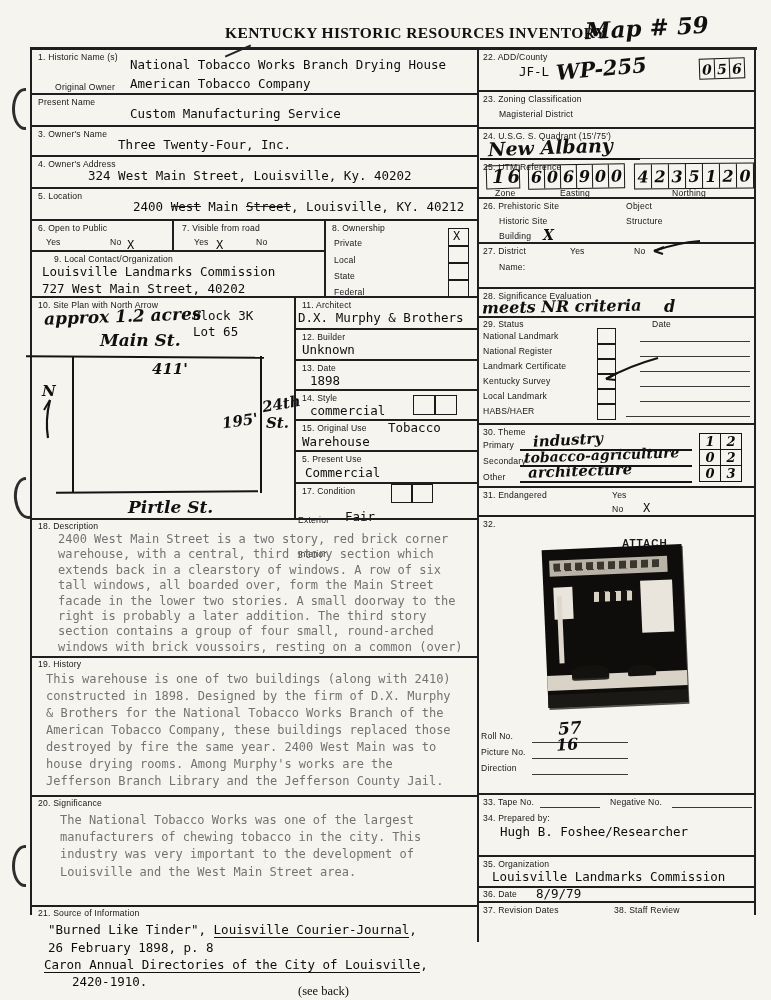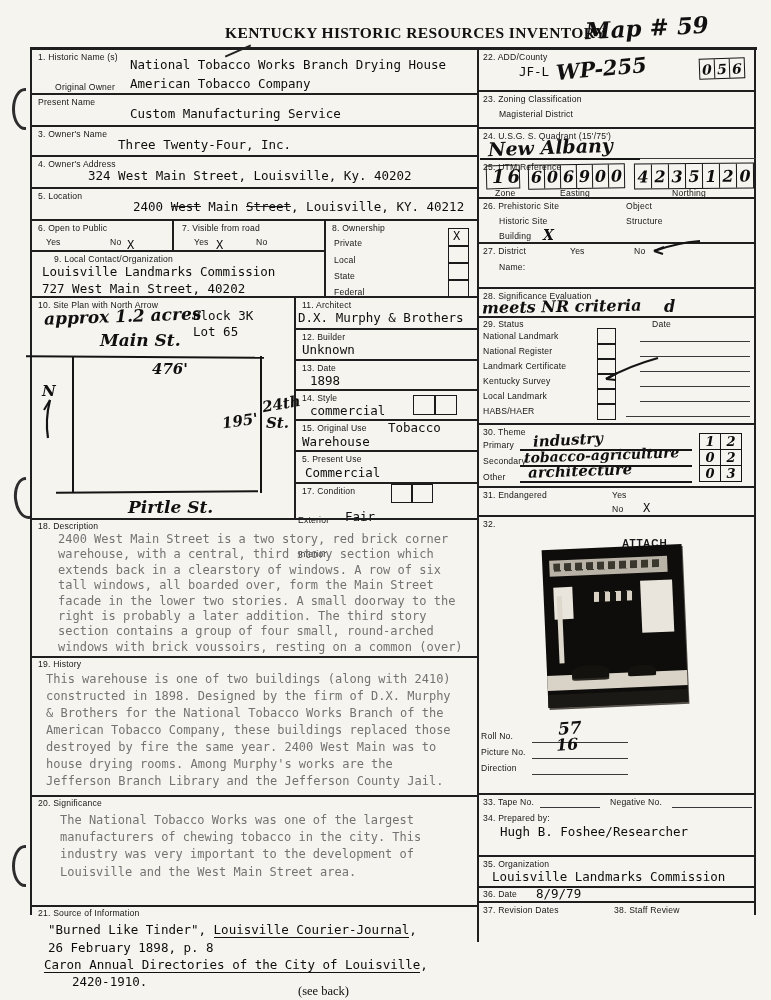--- a/index.html
+++ b/index.html
@@ -101,21 +101,21 @@
 
   <div class="lbl" style="left:38px;top:300px;">10. Site Plan with North Arrow</div>
   <div class="hand" style="left:44px;top:306px;font-size:17px;transform:rotate(-2deg);">approx 1.2 acres</div>
   <div class="typed" style="left:193px;top:308px;">Block 3K</div>
   <div class="typed" style="left:193px;top:324px;">Lot 65</div>
   <div class="hand" style="left:100px;top:330px;font-size:17px;">Main St.</div>
 
   <div style="position:absolute;left:26px;top:356px;width:238px;height:2.4px;background:#141414;transform:rotate(.4deg);"></div>
   <div style="position:absolute;left:72px;top:356px;width:186px;height:137px;border-left:2.4px solid #141414;border-right:2.4px solid #141414;border-bottom:0;"></div>
   <div style="position:absolute;left:56px;top:491px;width:202px;height:2.4px;background:#141414;transform:rotate(-.4deg);"></div>
-  <div class="hand" style="left:152px;top:360px;font-size:15px;">476'</div>
+  <div class="hand" style="left:152px;top:360px;font-size:15px;">411'</div>
   <div class="hand" style="left:222px;top:412px;font-size:15px;transform:rotate(-8deg);">195'</div>
   <div class="hand" style="left:262px;top:395px;font-size:15px;transform:rotate(-10deg);">24th</div>
   <div class="hand" style="left:266px;top:414px;font-size:15px;">St.</div>
   <div class="hand" style="left:128px;top:497px;font-size:17px;">Pirtle St.</div>
   <div class="hand" style="left:42px;top:382px;font-size:15px;">N</div>
   <svg class="mark" style="left:38px;top:398px;" width="20" height="42">
     <path d="M10,40 C8,28 9,14 12,2" stroke="#141414" stroke-width="2.2" fill="none"></path>
     <path d="M12,2 L6,12" stroke="#141414" stroke-width="2" fill="none"></path>
   </svg>
 

